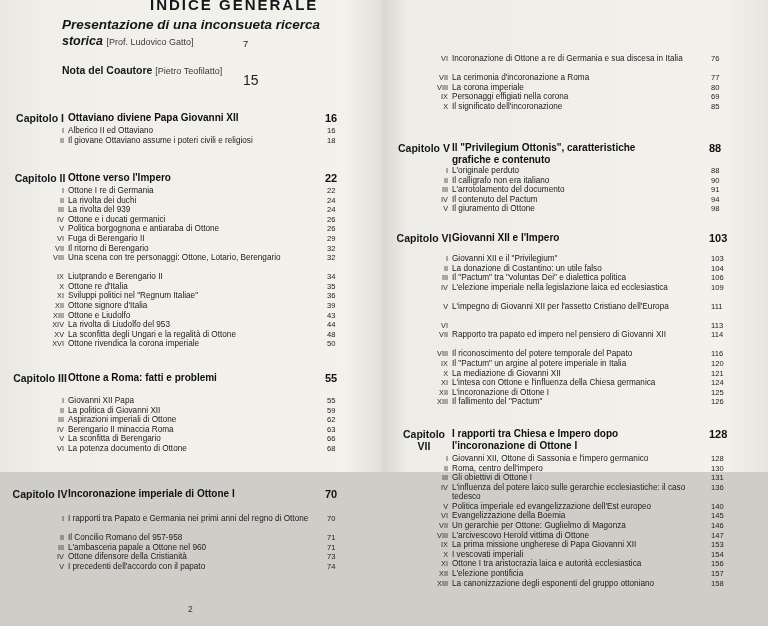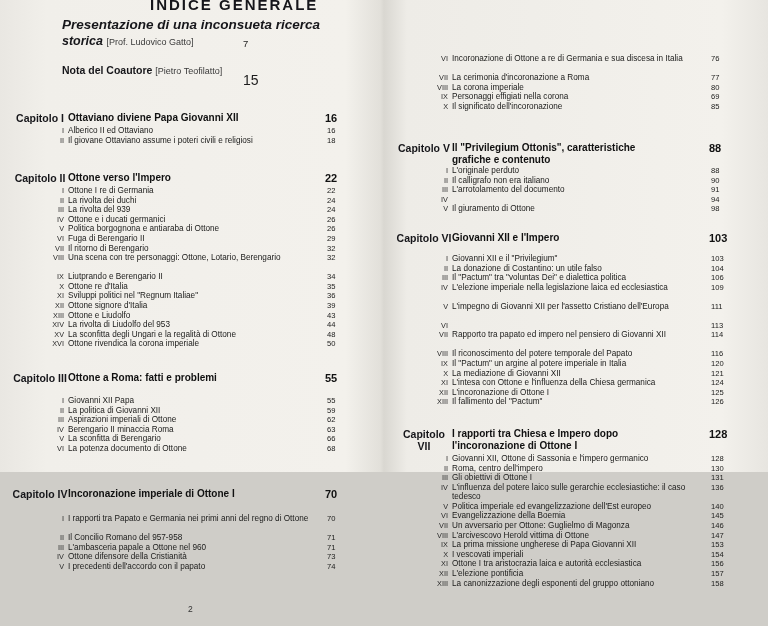--- a/index.html
+++ b/index.html
@@ -332,20 +332,21 @@
             <span class="rt">Il calligrafo non era italiano</span>
             <span class="rp">90</span>
           </div>
         <div class="row">
             <span class="rn">III</span>
             <span class="rt">L'arrotolamento del documento</span>
             <span class="rp">91</span>
           </div>
         <div class="row">
             <span class="rn">IV</span>
+            <span class="rt">Il contenuto del Pactum</span>
             <span class="rp">94</span>
           </div>
         <div class="row">
             <span class="rn">V</span>
             <span class="rt">Il giuramento di Ottone</span>
             <span class="rp">98</span>
           </div>
       </div>
     </div>
 
@@ -451,21 +452,21 @@
             <span class="rt">Politica imperiale ed evangelizzazione dell'Est europeo</span>
             <span class="rp">140</span>
           </div>
         <div class="row">
             <span class="rn">VI</span>
             <span class="rt">Evangelizzazione della Boemia</span>
             <span class="rp">145</span>
           </div>
         <div class="row">
             <span class="rn">VII</span>
-            <span class="rt">Un avversario per Ottone:  Guglielmo di Magonza</span>
+            <span class="rt">Un gerarchie per Ottone:  Guglielmo di Magonza</span>
             <span class="rp">146</span>
           </div>
         <div class="row">
             <span class="rn">VIII</span>
             <span class="rt">L'arcivescovo Herold vittima di Ottone</span>
             <span class="rp">147</span>
           </div>
         <div class="row">
             <span class="rn">IX</span>
             <span class="rt">La prima missione ungherese di Papa Giovanni XII</span>

